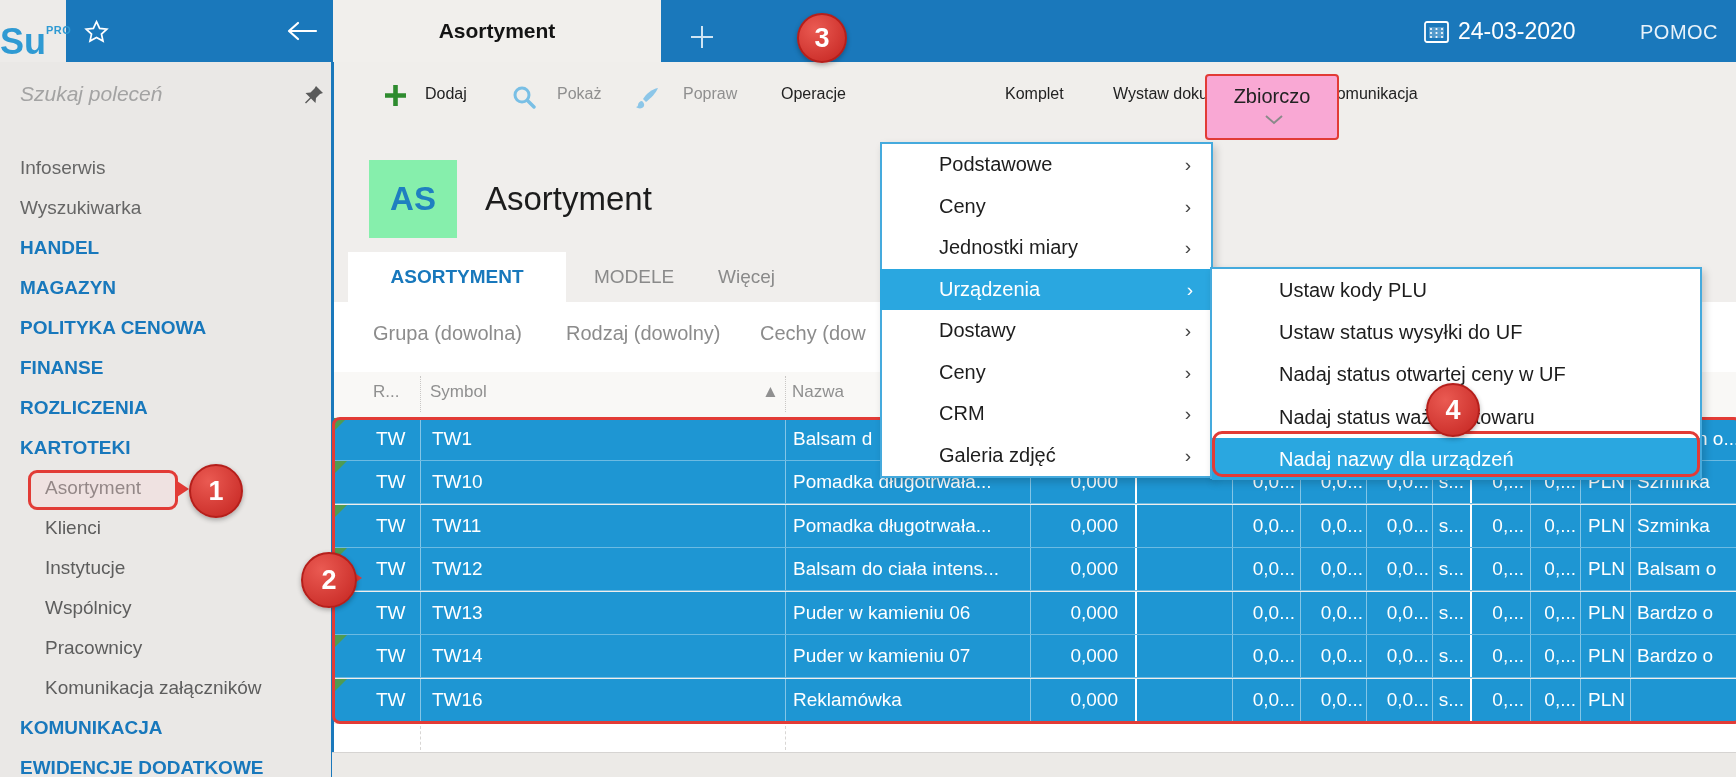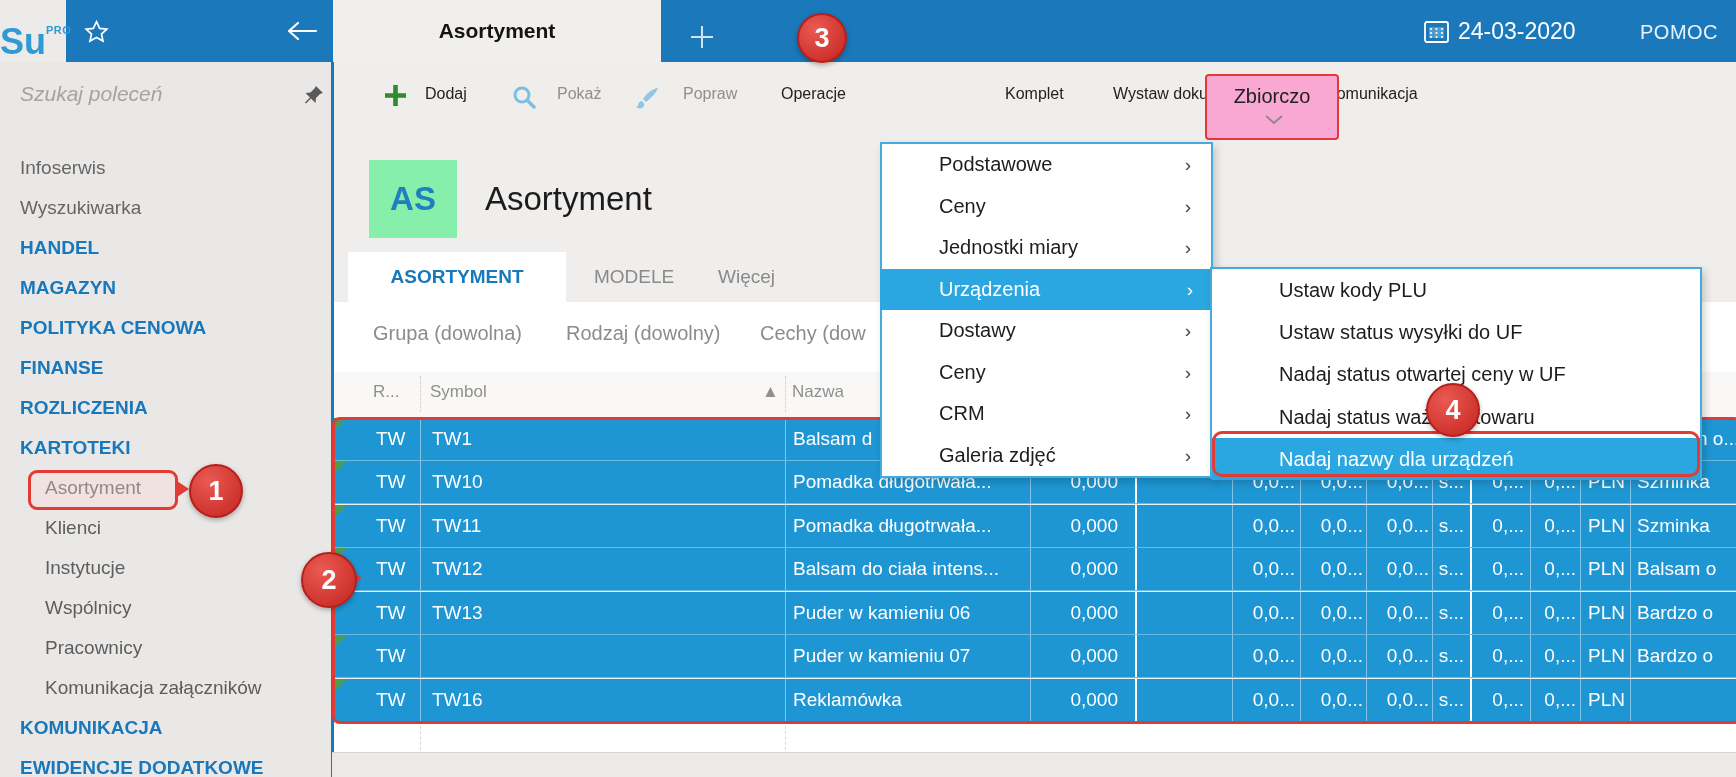--- a/index.html
+++ b/index.html
@@ -314,20 +314,21 @@
     <span class="c-n3">0,0...</span>
     <span class="c-s">s...</span>
     <span class="c-d1">0,...</span>
     <span class="c-d2">0,...</span>
     <span class="c-cur">PLN</span>
     <span class="c-last">Bardzo o</span>
   </div>
   <div class="trow" style="top:635px">
     <span class="tri"></span>
     <span class="c-tw">TW</span>
+    <span class="c-sym">TW14</span>
     <span class="c-name">Puder w kamieniu 07</span>
     <span class="c-qty">0,000</span>
     <span class="c-n1">0,0...</span>
     <span class="c-n2">0,0...</span>
     <span class="c-n3">0,0...</span>
     <span class="c-s">s...</span>
     <span class="c-d1">0,...</span>
     <span class="c-d2">0,...</span>
     <span class="c-cur">PLN</span>
     <span class="c-last">Bardzo o</span>

